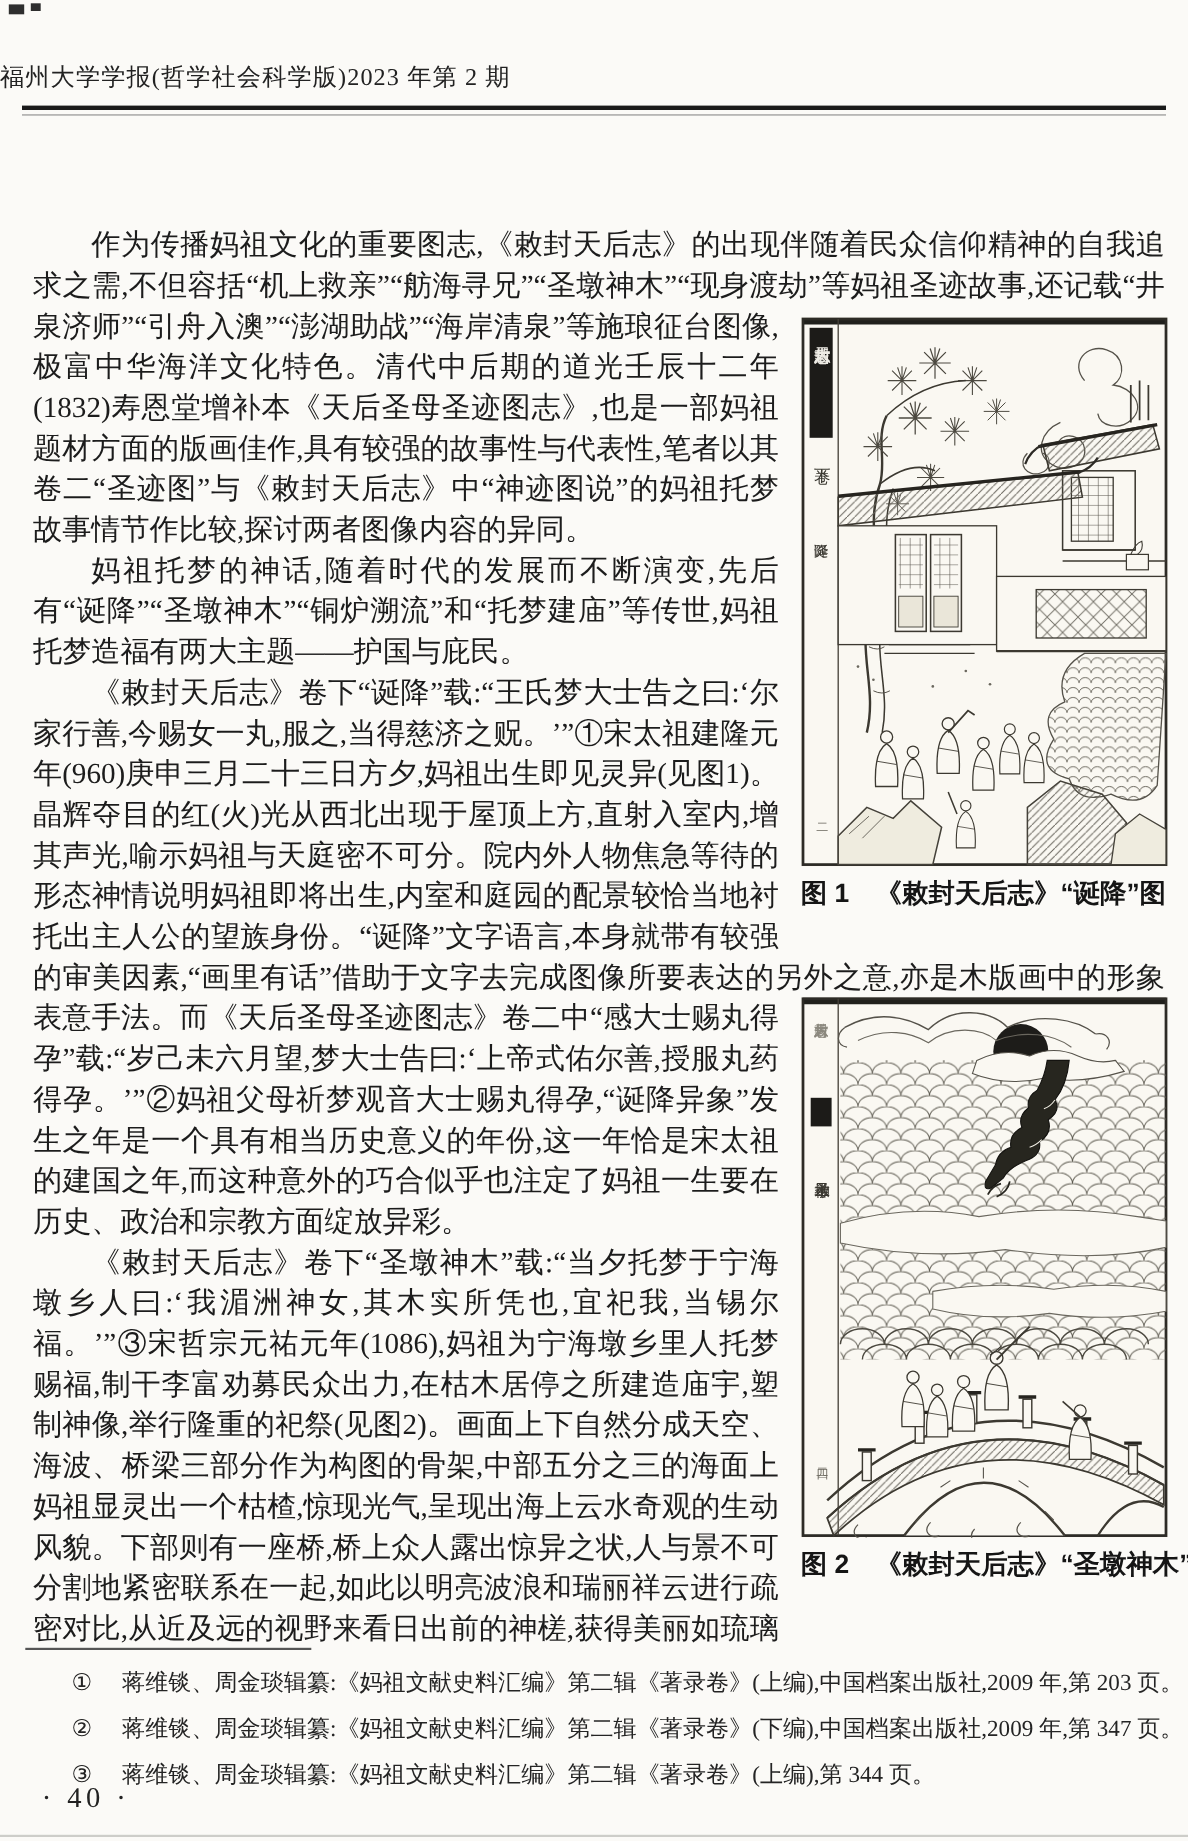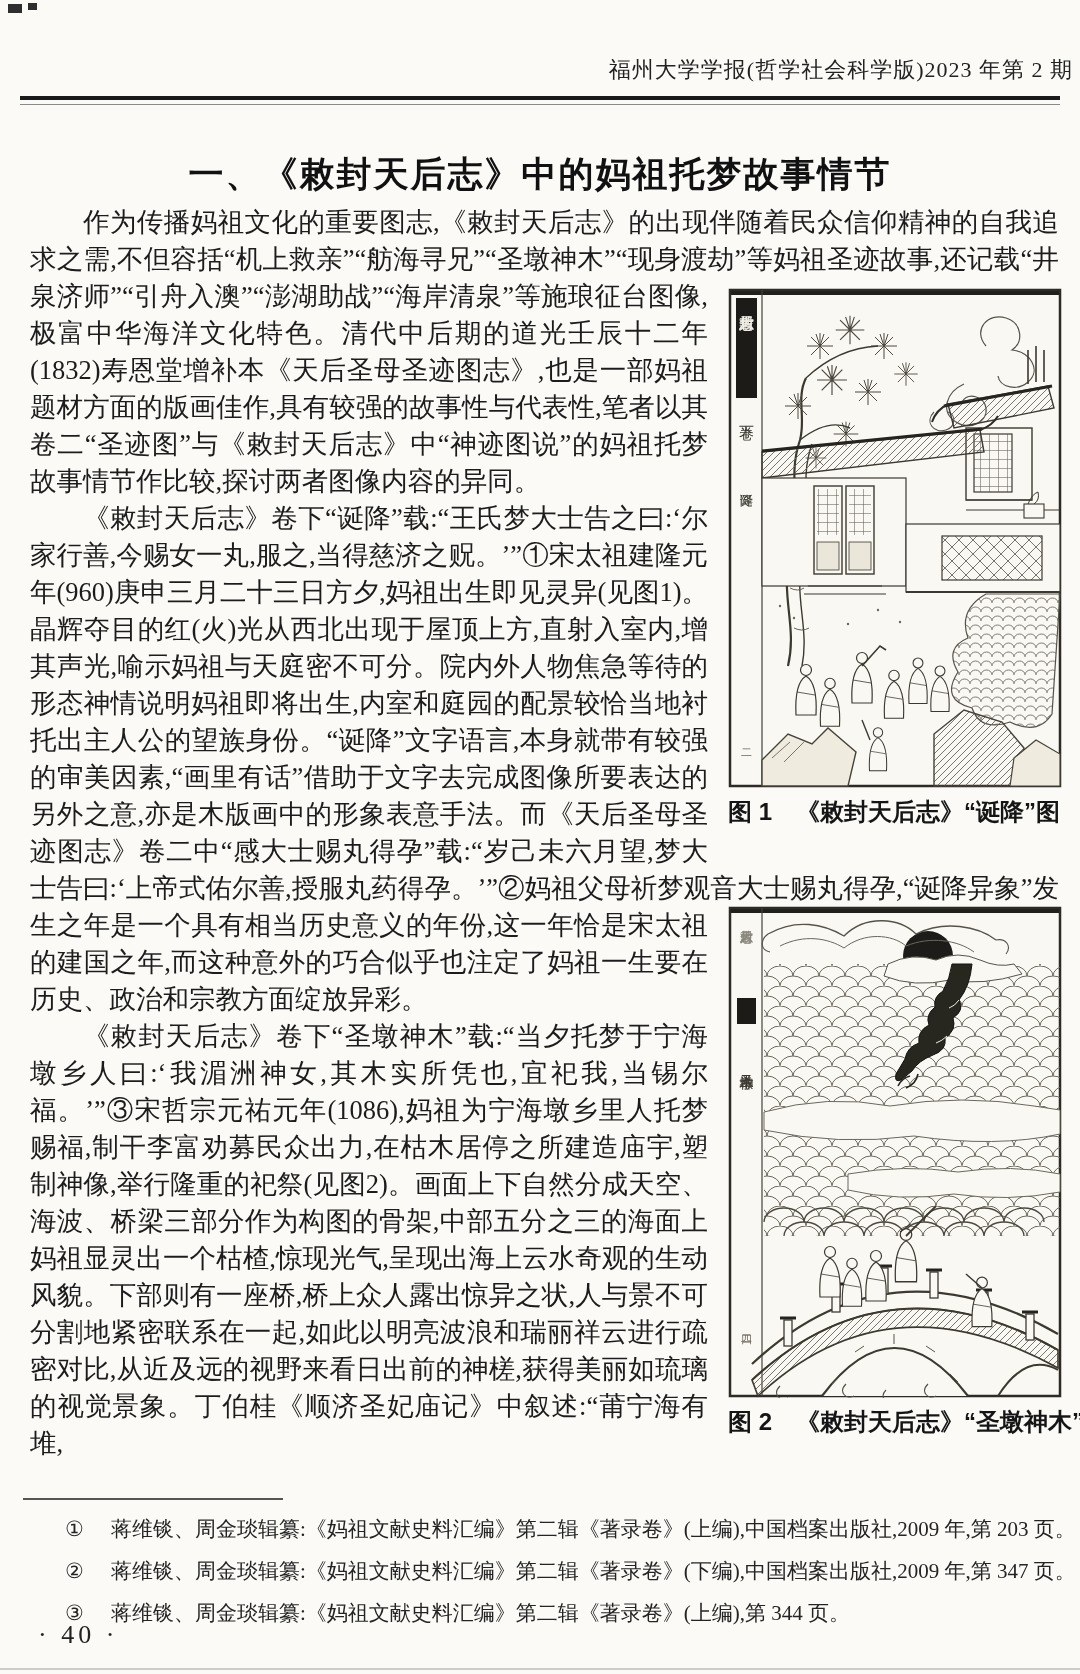--- a/index.html
+++ b/index.html
@@ -4,21 +4,21 @@
 <style>
   html,body{margin:0;padding:0;background:#e9e9e9;}
   .page{
     position:relative; width:1080px; height:1674px; margin:0 auto;
     background:#fbfaf7; color:#1f1f1f; overflow:hidden;
     font-family:"Liberation Serif","DejaVu Serif",serif;
   }
   .scan-mark{position:absolute;background:#2e2e2e;}
   .journal-header{
     position:absolute; top:55px; left:0; width:1073px;
-    text-align:right; font-size:22px; letter-spacing:1px; color:#222;
+    text-align:left; font-size:22px; letter-spacing:1px; color:#222;
   }
   .rule-thick{position:absolute; top:96px; left:20px; width:1040px; height:4px; background:#1a1a1a;}
   .rule-thin{position:absolute; top:104px; left:20px; width:1040px; height:1px; background:#8a8a8a;}
   .article-title{
     position:absolute; top:128px; left:0; width:1080px; text-align:center;
     font-size:35px; font-weight:700; letter-spacing:2px; color:#111;
   }
   .content{
     position:absolute; top:204px; left:30px; width:1030px; height:1292px;
     font-size:26.5px; line-height:37px; text-align:justify; text-justify:inter-character;
@@ -53,29 +53,29 @@
 
 <div class="page">
 
   <div class="scan-mark" style="top:4px;left:8px;width:14px;height:9px;"></div>
   <div class="scan-mark" style="top:3px;left:28px;width:9px;height:7px;"></div>
 
   <div class="journal-header">福州大学学报(哲学社会科学版)2023 年第 2 期</div>
   <div class="rule-thick"></div>
   <div class="rule-thin"></div>
 
-  <h1 class="article-title">一、《敕封天后志》中的妈祖托梦故事情节</h1>
 
   <div class="content">
     <div class="sp-full sp1"></div>
     <div class="sp-fig spfig1"></div>
     <div class="sp-full sp2"></div>
     <div class="sp-fig spfig2"></div>
 
     <p class="para">作为传播妈祖文化的重要图志,《敕封天后志》的出现伴随着民众信仰精神的自我追求之需,不但容括“机上救亲”“舫海寻兄”“圣墩神木”“现身渡劫”等妈祖圣迹故事,还记载“井泉济师”“引舟入澳”“澎湖助战”“海岸清泉”等施琅征台图像,极富中华海洋文化特色。清代中后期的道光壬辰十二年(1832)寿恩堂增补本《天后圣母圣迹图志》,也是一部妈祖题材方面的版画佳作,具有较强的故事性与代表性,笔者以其卷二“圣迹图”与《敕封天后志》中“神迹图说”的妈祖托梦故事情节作比较,探讨两者图像内容的异同。</p>
+    <p class="para">妈祖托梦的神话,随着时代的发展而不断演变,先后有“诞降”“圣墩神木”“铜炉溯流”和“托梦建庙”等传世,妈祖托梦造福有两大主题——护国与庇民。</p>
     <p class="para">《敕封天后志》卷下“诞降”载:“王氏梦大士告之曰:‘尔家行善,今赐女一丸,服之,当得慈济之贶。’”①宋太祖建隆元年(960)庚申三月二十三日方夕,妈祖出生即见灵异(见图1)。晶辉夺目的红(火)光从西北出现于屋顶上方,直射入室内,增其声光,喻示妈祖与天庭密不可分。院内外人物焦急等待的形态神情说明妈祖即将出生,内室和庭园的配景较恰当地衬托出主人公的望族身份。“诞降”文字语言,本身就带有较强的审美因素,“画里有话”借助于文字去完成图像所要表达的另外之意,亦是木版画中的形象表意手法。而《天后圣母圣迹图志》卷二中“感大士赐丸得孕”载:“岁己未六月望,梦大士告曰:‘上帝式佑尔善,授服丸药得孕。’”②妈祖父母祈梦观音大士赐丸得孕,“诞降异象”发生之年是一个具有相当历史意义的年份,这一年恰是宋太祖的建国之年,而这种意外的巧合似乎也注定了妈祖一生要在历史、政治和宗教方面绽放异彩。</p>
     <p class="para">《敕封天后志》卷下“圣墩神木”载:“当夕托梦于宁海墩乡人曰:‘我湄洲神女,其木实所凭也,宜祀我,当锡尔福。’”③宋哲宗元祐元年(1086),妈祖为宁海墩乡里人托梦赐福,制干李富劝募民众出力,在枯木居停之所建造庙宇,塑制神像,举行隆重的祀祭(见图2)。画面上下自然分成天空、海波、桥梁三部分作为构图的骨架,中部五分之三的海面上妈祖显灵出一个枯楂,惊现光气,呈现出海上云水奇观的生动风貌。下部则有一座桥,桥上众人露出惊异之状,人与景不可分割地紧密联系在一起,如此以明亮波浪和瑞丽祥云进行疏密对比,从近及远的视野来看日出前的神槎,获得美丽如琉璃的视觉景象。丁伯桂《顺济圣妃庙记》中叙述:“莆宁海有堆,</p>
   </div>
 
   <div class="figure" id="figure-1">
     <svg width="334" height="500" viewBox="0 0 334 500">
       <defs>
         <pattern id="hatch1" width="7" height="7" patternUnits="userSpaceOnUse">
           <path d="M0,7 L7,0" stroke="#6a675e" stroke-width="0.9" fill="none"></path>
         </pattern>

